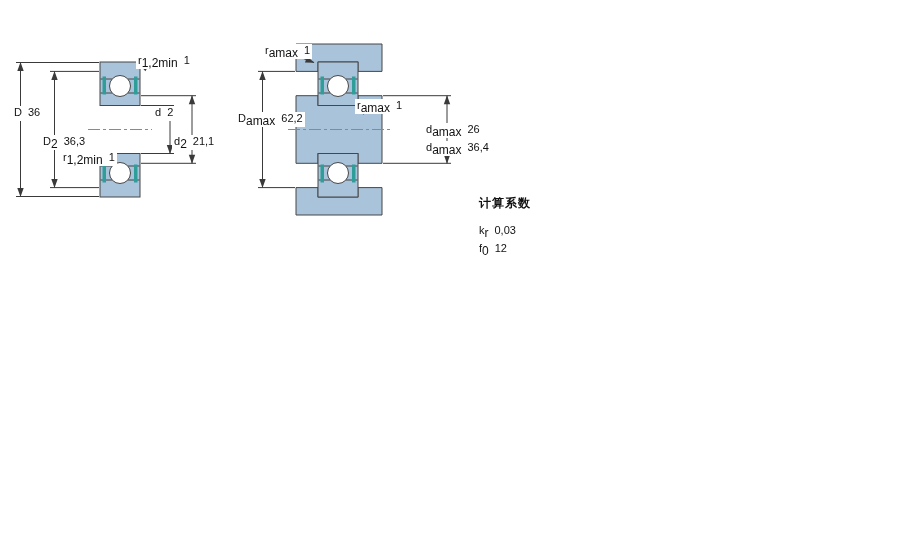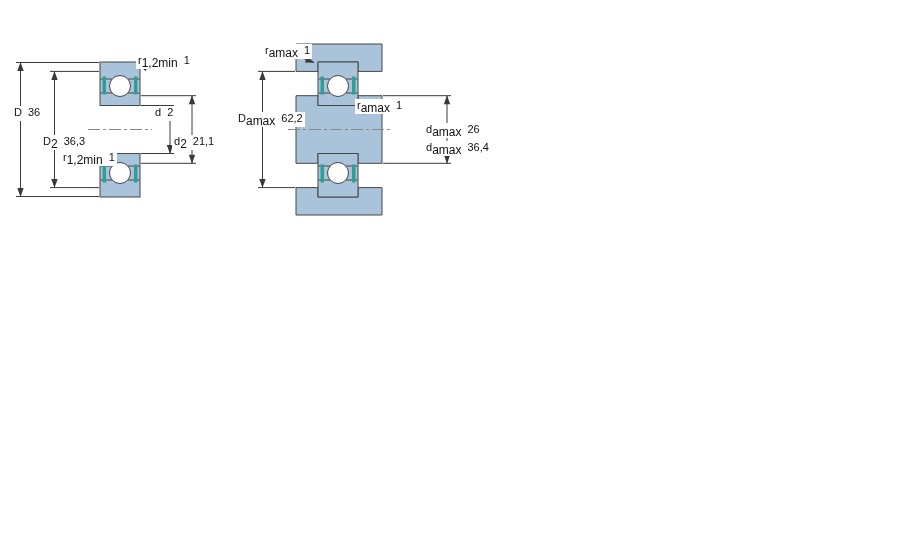--- a/index.html
+++ b/index.html
@@ -106,14 +106,19 @@
   <span class="dim-label" style="left:263px;top:44px"><span class="sym">r</span><sub>amax</sub><span class="val">1</span></span>
 
   <span class="dim-label" style="left:236px;top:112px"><span class="sym">D</span><sub>amax</sub><span class="val">62,2</span></span>
 
   <span class="dim-label" style="left:355px;top:99px"><span class="sym">r</span><sub>amax</sub><span class="val">1</span></span>
 
   <span class="dim-label" style="left:424px;top:123px"><span class="sym">d</span><sub>amax</sub><span class="val">26</span></span>
 
   <span class="dim-label" style="left:424px;top:141px"><span class="sym">d</span><sub>amax</sub><span class="val">36,4</span></span>
 
+  <div class="factors">
+    <div class="factors-title">计算系数</div>
+    <div class="factor-row"><span class="sym">k</span><sub>r</sub><span class="val">0,03</span></div>
+    <div class="factor-row"><span class="sym">f</span><sub>0</sub><span class="val">12</span></div>
+  </div>
 
 </div>
 
 </body></html>

